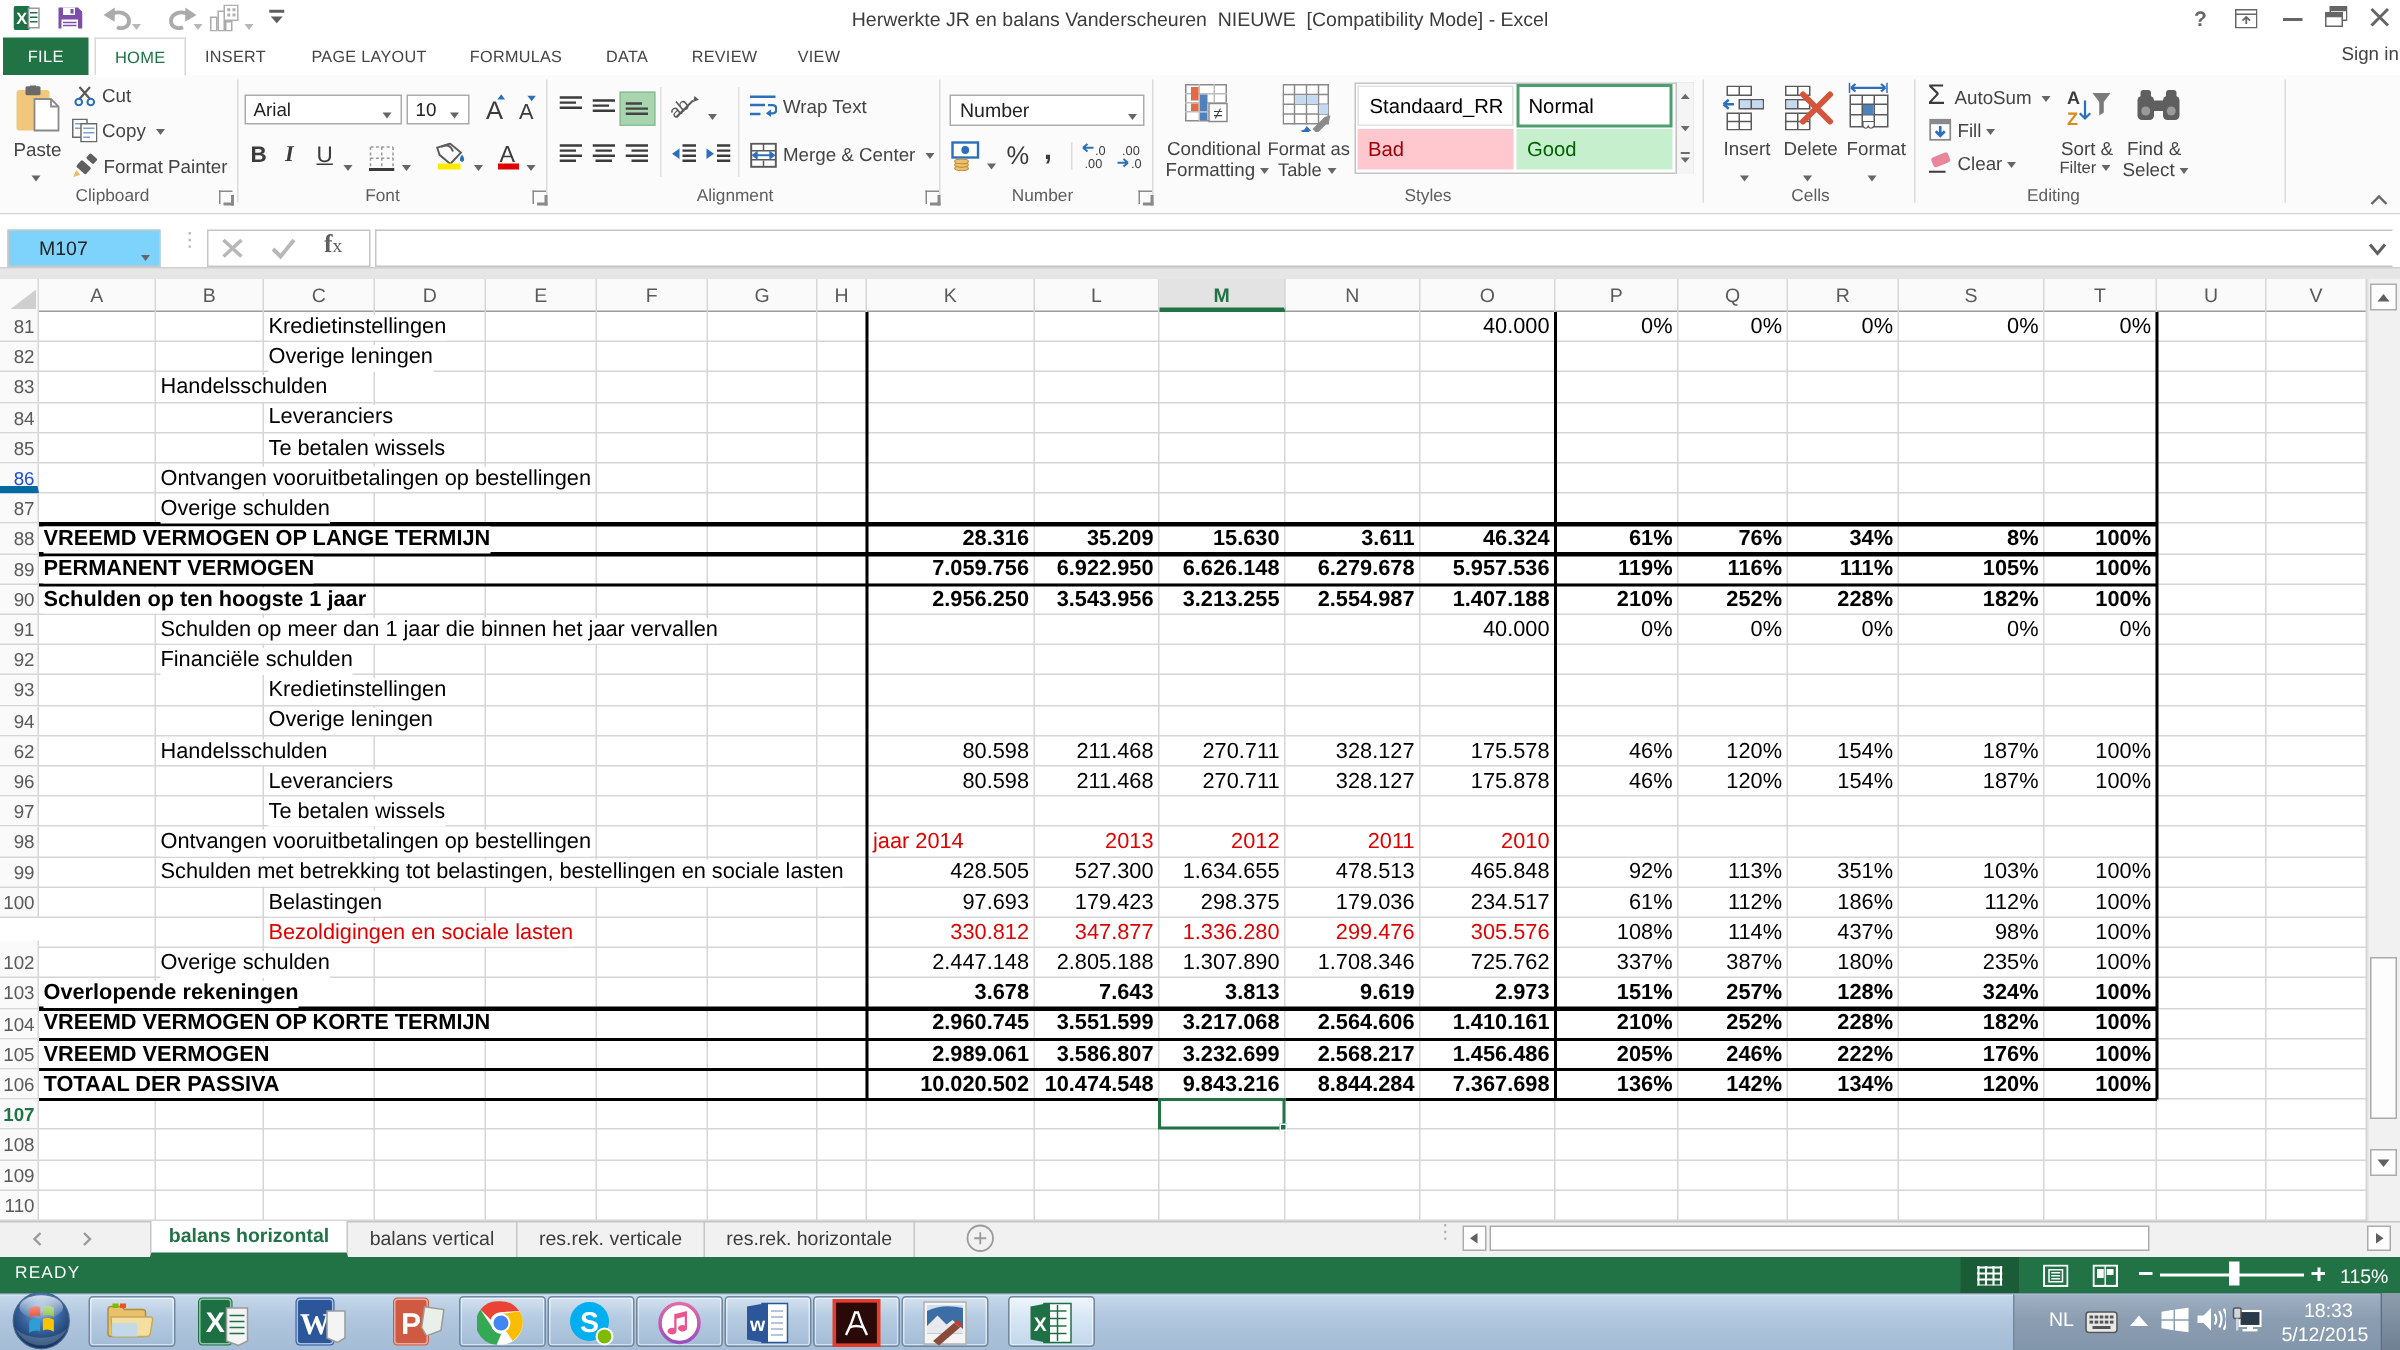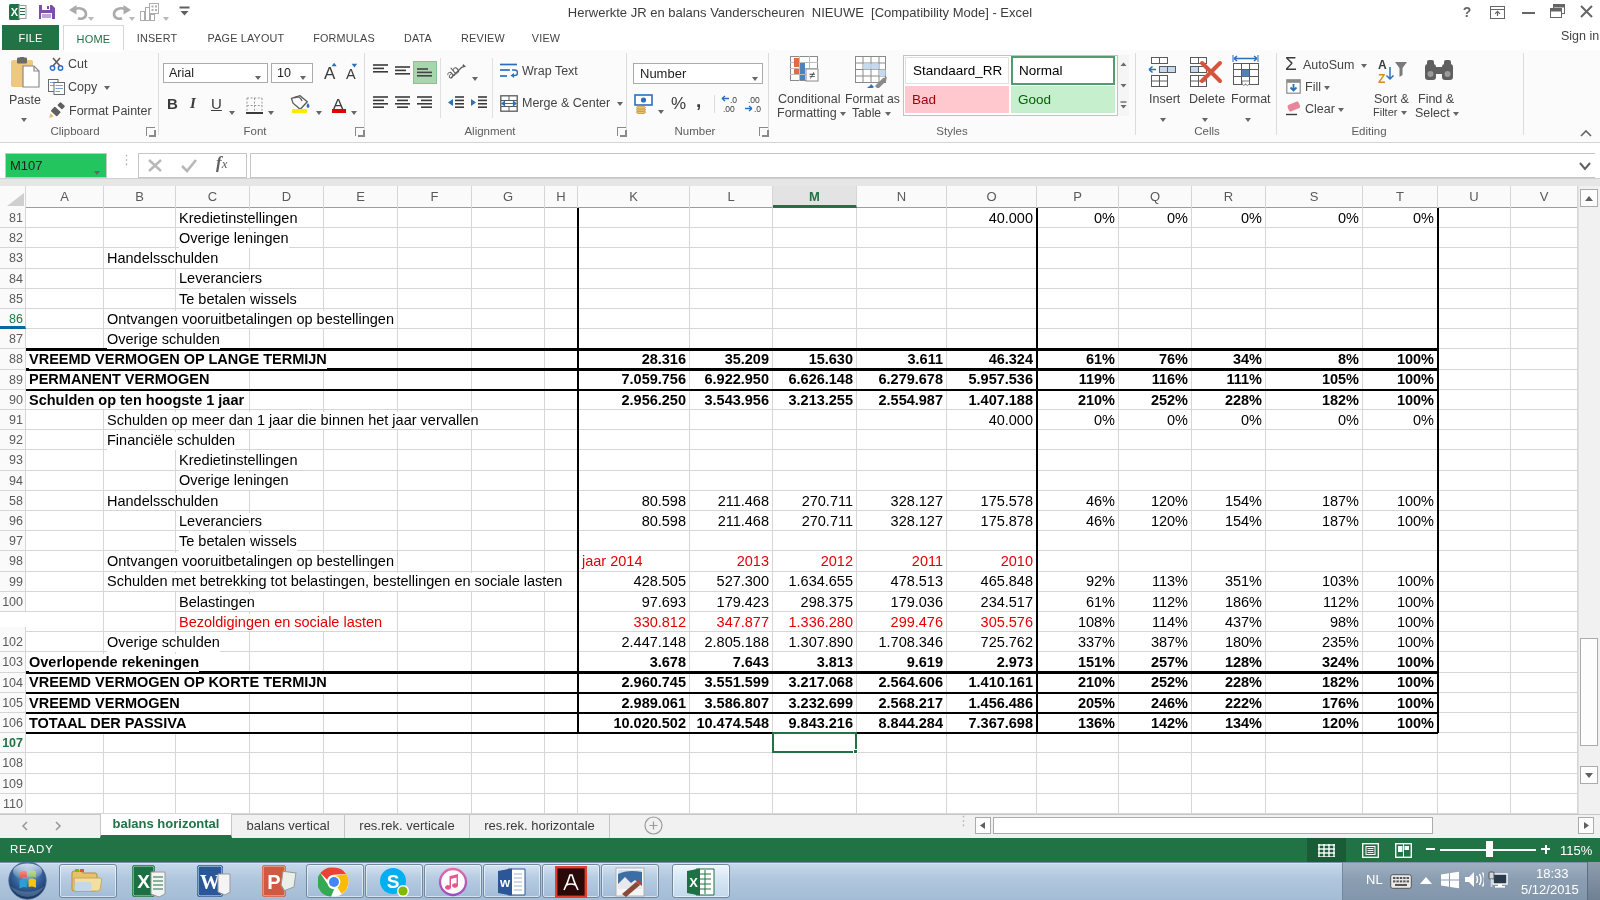--- a/index.html
+++ b/index.html
@@ -434,31 +434,31 @@
 <rect x="11" y="9" width="8" height="7"></rect>
 <rect x="3" y="2" width="7" height="6" rx="2"></rect>
 <rect x="20" y="2" width="7" height="6" rx="2"></rect>
 </g>
 <circle cx="6.5" cy="16" r="3" fill="#9a9a9a"></circle>
     <circle cx="23.5" cy="16" r="3" fill="#9a9a9a"></circle>
 </svg>
 <div class="tx" style="left:1418px;top:92px;font-size:12.5px;color:#444">Find &amp;</div>
 <div class="tx" style="left:1415px;top:106px;font-size:12.5px;color:#444">Select&nbsp;<span class="dd"></span></div>
 <div class="ab" style="left:0;top:143px;width:1600px;height:43px;background:#fff"></div>
-<div class="ab" style="left:5px;top:153px;width:102px;height:25px;background:#22c55e;border:1px solid #c6c6c6;font-size:13px;color:#222;line-height:23px;padding-left:4px">M107</div>
+<div class="ab" style="left:5px;top:153px;width:102px;height:25px;background:#7dd3fc;border:1px solid #c6c6c6;font-size:13px;color:#222;line-height:23px;padding-left:20px">M107</div>
 <div class="ab" style="left:94px;top:163px"><span class="dd"></span></div>
 <div class="ab" style="left:120px;top:157px;width:3px;height:16px;color:#b0b0b0;font-size:13px;line-height:5px">⋮</div>
 <div class="ab" style="left:138px;top:153px;width:109px;height:25px;background:#fff;border:1px solid #c6c6c6"></div>
 <svg class="ico" style="left:147px;top:158px" width="16" height="15" viewBox="0 0 16 15">
     <path d="M2 2 L14 13 M14 2 L2 13" stroke="#b8b8b8" stroke-width="2.4"></path>
   </svg>
 <svg class="ico" style="left:180px;top:158px" width="18" height="15" viewBox="0 0 18 15">
     <path d="M2 8 L7 13 L16 2" fill="none" stroke="#b8b8b8" stroke-width="2.6"></path>
   </svg>
-<div class="tx" style="left:216px;top:153px;font-size:17px;font-style:italic;font-family:'Liberation Serif',serif;color:#5f5f5f"><b>f</b><span style="font-size:13px">x</span></div>
+<div class="tx" style="left:216px;top:153px;font-size:17px;font-family:'Liberation Serif',serif;color:#5f5f5f"><b>f</b><span style="font-size:13px">x</span></div>
 <div class="ab" style="left:250px;top:153px;width:1345px;height:25px;background:#fff;border:1px solid #c6c6c6;border-right:none"></div>
 <svg class="ico" style="left:1578px;top:161px" width="14" height="10" viewBox="0 0 14 10">
     <path d="M2 2 L7 8 L12 2" fill="none" stroke="#5f5f5f" stroke-width="2"></path>
   </svg>
 <div class="ab" style="left:0;top:178px;width:1600px;height:8px;background:#e6e6e6;border-top:1px solid #d0d0d0"></div>
 <div class="ab" style="left:0;top:186px;width:1578px;height:22px;background:#fafafa;border-bottom:1px solid #9d9d9d"></div>
 <div class="colh" style="left:26px;width:78px;background:transparent;color:#5a5a5a;font-weight:normal;">A</div>
 <div class="colh" style="left:104px;width:72px;background:transparent;color:#5a5a5a;font-weight:normal;">B</div>
 <div class="colh" style="left:176px;width:74px;background:transparent;color:#5a5a5a;font-weight:normal;">C</div>
 <div class="colh" style="left:250px;width:74px;background:transparent;color:#5a5a5a;font-weight:normal;">D</div>
@@ -507,39 +507,39 @@
 <div class="rowh" style="top:208.0px;height:20.2px;line-height:20.2px;color:#5a5a5a;font-weight:normal;border-bottom:1px solid #d6d6d6;border-right:1px solid #d6d6d6">81</div>
 <div class="hline" style="left:0;top:247.4px;width:1578px"></div>
 <div class="rowh" style="top:228.2px;height:20.2px;line-height:20.2px;color:#5a5a5a;font-weight:normal;border-bottom:1px solid #d6d6d6;border-right:1px solid #d6d6d6">82</div>
 <div class="hline" style="left:0;top:267.6px;width:1578px"></div>
 <div class="rowh" style="top:248.4px;height:20.2px;line-height:20.2px;color:#5a5a5a;font-weight:normal;border-bottom:1px solid #d6d6d6;border-right:1px solid #d6d6d6">83</div>
 <div class="hline" style="left:0;top:287.8px;width:1578px"></div>
 <div class="rowh" style="top:268.6px;height:20.2px;line-height:20.2px;color:#5a5a5a;font-weight:normal;border-bottom:1px solid #d6d6d6;border-right:1px solid #d6d6d6">84</div>
 <div class="hline" style="left:0;top:308.0px;width:1578px"></div>
 <div class="rowh" style="top:288.8px;height:20.2px;line-height:20.2px;color:#5a5a5a;font-weight:normal;border-bottom:1px solid #d6d6d6;border-right:1px solid #d6d6d6">85</div>
 <div class="hline" style="left:0;top:328.2px;width:1578px"></div>
-<div class="rowh" style="top:309.0px;height:20.2px;line-height:20.2px;color:#15803d;font-weight:normal;border-bottom:3px solid #0369a1;border-right:1px solid #d6d6d6">86</div>
+<div class="rowh" style="top:309.0px;height:20.2px;line-height:20.2px;color:#1d4ed8;font-weight:normal;border-bottom:5px solid #0369a1;border-right:1px solid #d6d6d6">86</div>
 <div class="hline" style="left:0;top:348.4px;width:1578px"></div>
 <div class="rowh" style="top:329.2px;height:20.2px;line-height:20.2px;color:#5a5a5a;font-weight:normal;border-bottom:1px solid #d6d6d6;border-right:1px solid #d6d6d6">87</div>
 <div class="hline" style="left:0;top:368.6px;width:1578px"></div>
 <div class="rowh" style="top:349.4px;height:20.2px;line-height:20.2px;color:#5a5a5a;font-weight:normal;border-bottom:1px solid #d6d6d6;border-right:1px solid #d6d6d6">88</div>
 <div class="hline" style="left:0;top:388.8px;width:1578px"></div>
 <div class="rowh" style="top:369.6px;height:20.2px;line-height:20.2px;color:#5a5a5a;font-weight:normal;border-bottom:1px solid #d6d6d6;border-right:1px solid #d6d6d6">89</div>
 <div class="hline" style="left:0;top:409.0px;width:1578px"></div>
 <div class="rowh" style="top:389.8px;height:20.2px;line-height:20.2px;color:#5a5a5a;font-weight:normal;border-bottom:1px solid #d6d6d6;border-right:1px solid #d6d6d6">90</div>
 <div class="hline" style="left:0;top:429.2px;width:1578px"></div>
 <div class="rowh" style="top:410.0px;height:20.2px;line-height:20.2px;color:#5a5a5a;font-weight:normal;border-bottom:1px solid #d6d6d6;border-right:1px solid #d6d6d6">91</div>
 <div class="hline" style="left:0;top:449.4px;width:1578px"></div>
 <div class="rowh" style="top:430.2px;height:20.2px;line-height:20.2px;color:#5a5a5a;font-weight:normal;border-bottom:1px solid #d6d6d6;border-right:1px solid #d6d6d6">92</div>
 <div class="hline" style="left:0;top:469.6px;width:1578px"></div>
 <div class="rowh" style="top:450.4px;height:20.2px;line-height:20.2px;color:#5a5a5a;font-weight:normal;border-bottom:1px solid #d6d6d6;border-right:1px solid #d6d6d6">93</div>
 <div class="hline" style="left:0;top:489.8px;width:1578px"></div>
 <div class="rowh" style="top:470.6px;height:20.2px;line-height:20.2px;color:#5a5a5a;font-weight:normal;border-bottom:1px solid #d6d6d6;border-right:1px solid #d6d6d6">94</div>
 <div class="hline" style="left:0;top:510.0px;width:1578px"></div>
-<div class="rowh" style="top:490.8px;height:20.2px;line-height:20.2px;color:#5a5a5a;font-weight:normal;border-bottom:1px solid #d6d6d6;border-right:1px solid #d6d6d6">58</div>
+<div class="rowh" style="top:490.8px;height:20.2px;line-height:20.2px;color:#5a5a5a;font-weight:normal;border-bottom:1px solid #d6d6d6;border-right:1px solid #d6d6d6">62</div>
 <div class="hline" style="left:0;top:530.2px;width:1578px"></div>
 <div class="rowh" style="top:511.0px;height:20.2px;line-height:20.2px;color:#5a5a5a;font-weight:normal;border-bottom:1px solid #d6d6d6;border-right:1px solid #d6d6d6">96</div>
 <div class="hline" style="left:0;top:550.4px;width:1578px"></div>
 <div class="rowh" style="top:531.2px;height:20.2px;line-height:20.2px;color:#5a5a5a;font-weight:normal;border-bottom:1px solid #d6d6d6;border-right:1px solid #d6d6d6">97</div>
 <div class="hline" style="left:0;top:570.6px;width:1578px"></div>
 <div class="rowh" style="top:551.4px;height:20.2px;line-height:20.2px;color:#5a5a5a;font-weight:normal;border-bottom:1px solid #d6d6d6;border-right:1px solid #d6d6d6">98</div>
 <div class="hline" style="left:0;top:590.8px;width:1578px"></div>
 <div class="rowh" style="top:571.6px;height:20.2px;line-height:20.2px;color:#5a5a5a;font-weight:normal;border-bottom:1px solid #d6d6d6;border-right:1px solid #d6d6d6">99</div>
 <div class="hline" style="left:0;top:611.0px;width:1578px"></div>
 <div class="rowh" style="top:591.8px;height:20.2px;line-height:20.2px;color:#5a5a5a;font-weight:normal;border-bottom:1px solid #d6d6d6;border-right:1px solid #d6d6d6">100</div>

